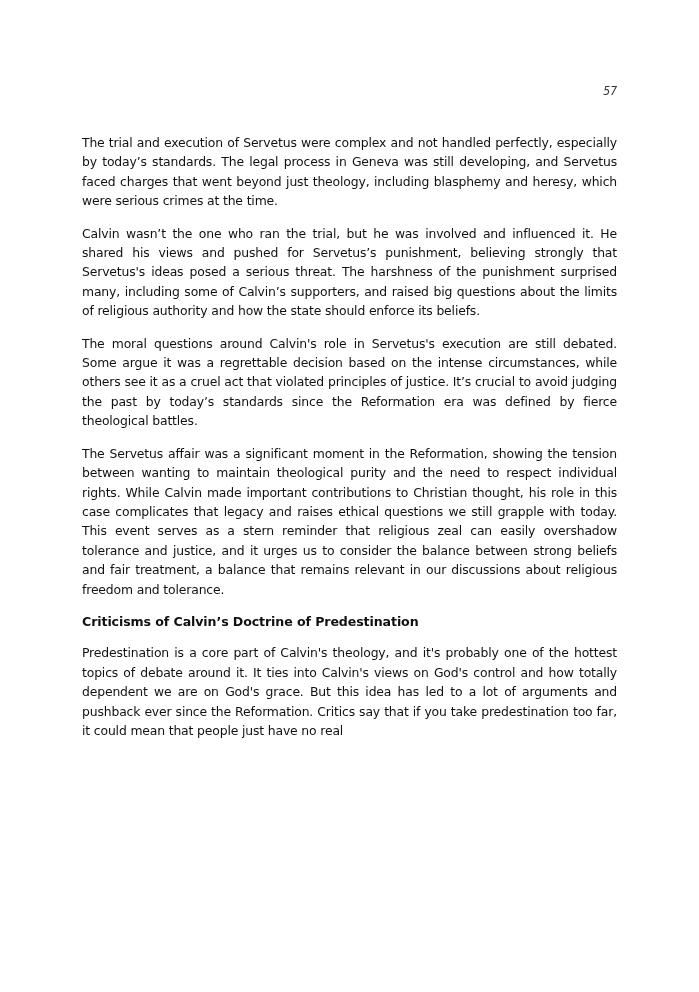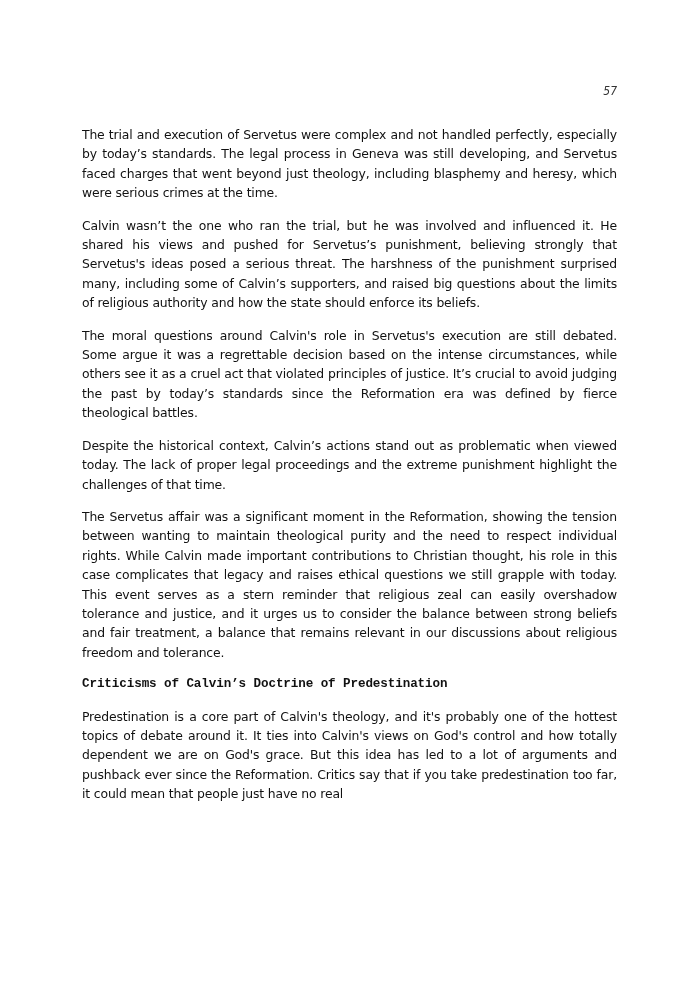--- a/index.html
+++ b/index.html
@@ -24,43 +24,41 @@
     font-family: "DejaVu Sans Condensed", "DejaVu Sans", sans-serif;
     font-style: italic;
   }
   .content {
     position: absolute;
     top: 125px;
     left: 82px;
     width: 535px;
   }
   .para {
-    margin: 0 0 13px 0;
+    margin: 8px 0 13px 0;
     font-size: 12.4px;
     line-height: 19.4px;
     text-align: justify;
     letter-spacing: -0.15px;
   }
   .heading {
     margin: 10px 0 12px 0;
     font-size: 12.6px;
     line-height: 19.4px;
     font-weight: bold;
     letter-spacing: -0.1px;
-    font-family: Liberation Mono, monospace;
   }
 </style>
 </head>
 <body>
 
 <div class="page-number">57</div>
 
 <div class="content">
   <p class="para">The trial and execution of Servetus were complex and not handled perfectly, especially by today’s standards. The legal process in Geneva was still developing, and Servetus faced charges that went beyond just theology, including blasphemy and heresy, which were serious crimes at the time.</p>
   <p class="para">Calvin wasn’t the one who ran the trial, but he was involved and influenced it. He shared his views and pushed for Servetus’s punishment, believing strongly that Servetus's ideas posed a serious threat. The harshness of the punishment surprised many, including some of Calvin’s supporters, and raised big questions about the limits of religious authority and how the state should enforce its beliefs.</p>
   <p class="para">The moral questions around Calvin's role in Servetus's execution are still debated. Some argue it was a regrettable decision based on the intense circumstances, while others see it as a cruel act that violated principles of justice. It’s crucial to avoid judging the past by today’s standards since the Reformation era was defined by fierce theological battles.</p>
-  <p class="para">Despite the historical context, Calvin’s actions stand out as problematic when viewed today. The lack of proper legal proceedings and the extreme punishment highlight the challenges of that time.</p>
   <p class="para">The Servetus affair was a significant moment in the Reformation, showing the tension between wanting to maintain theological purity and the need to respect individual rights. While Calvin made important contributions to Christian thought, his role in this case complicates that legacy and raises ethical questions we still grapple with today. This event serves as a stern reminder that religious zeal can easily overshadow tolerance and justice, and it urges us to consider the balance between strong beliefs and fair treatment, a balance that remains relevant in our discussions about religious freedom and tolerance.</p>
 
   <h2 class="heading">Criticisms of Calvin’s Doctrine of Predestination</h2>
 
   <p class="para">Predestination is a core part of Calvin's theology, and it's probably one of the hottest topics of debate around it. It ties into Calvin's views on God's control and how totally dependent we are on God's grace. But this idea has led to a lot of arguments and pushback ever since the Reformation. Critics say that if you take predestination too far, it could mean that people just have no real</p>
 </div>
 
 </body></html>

